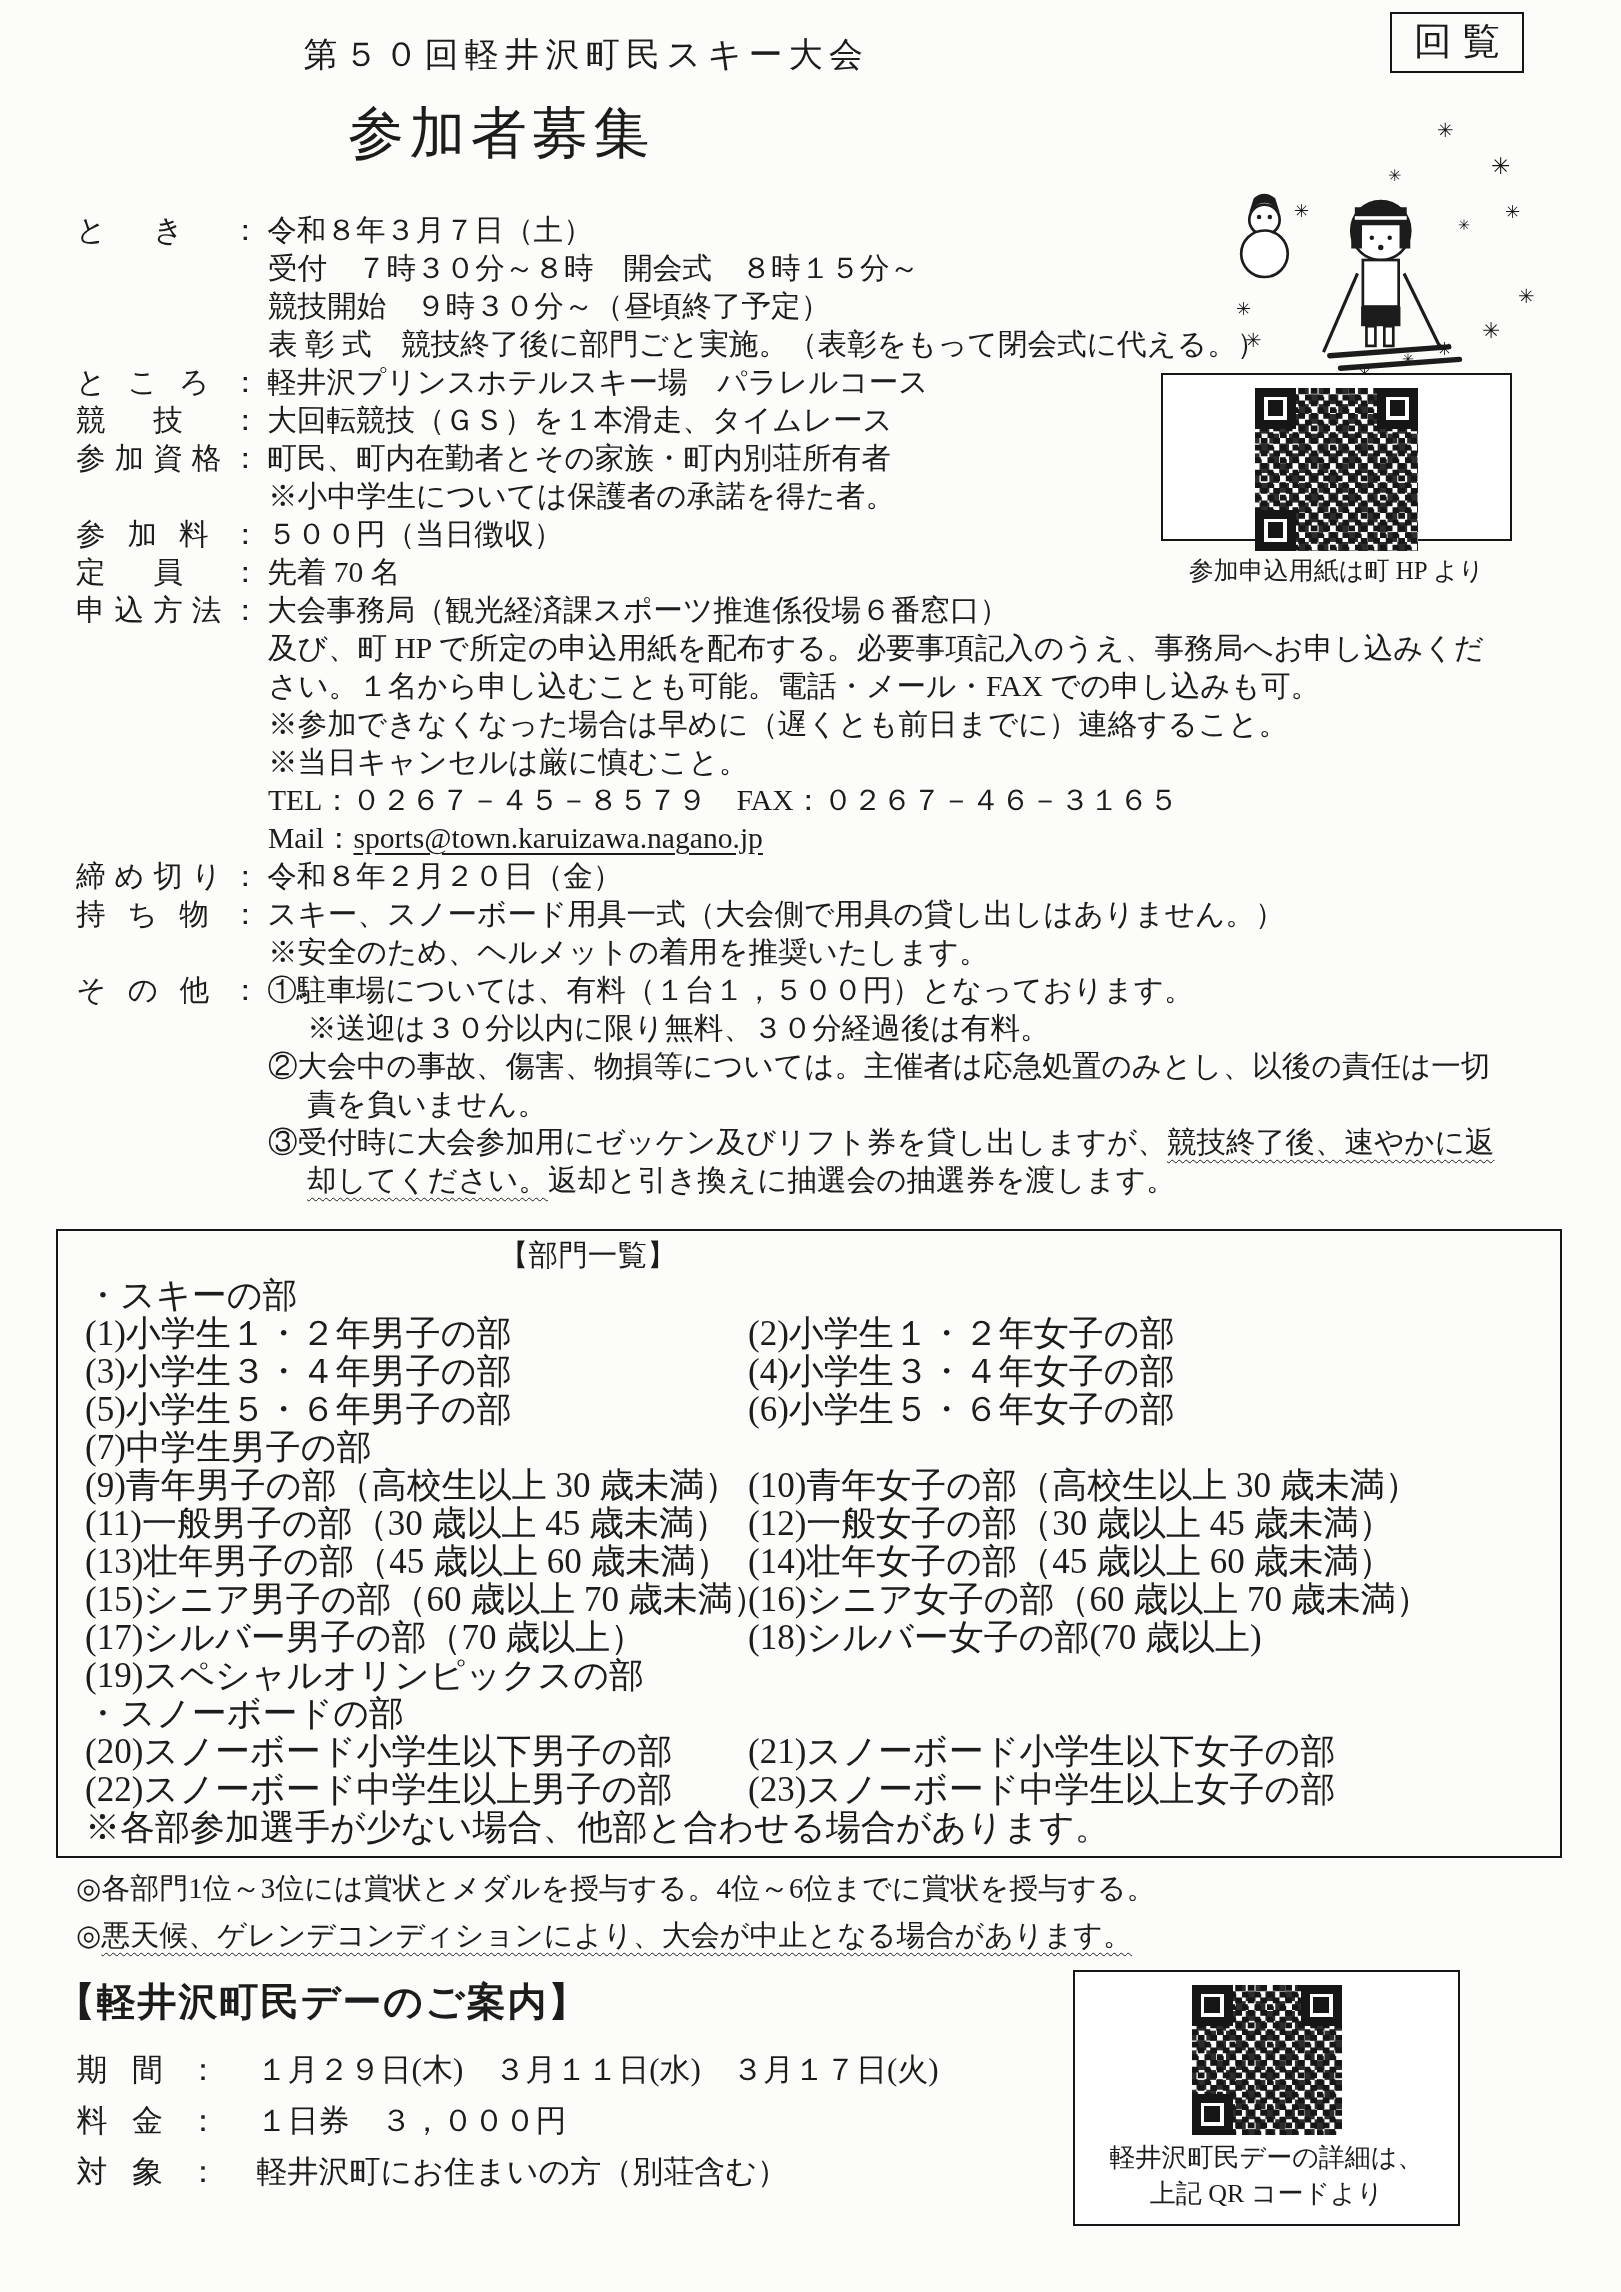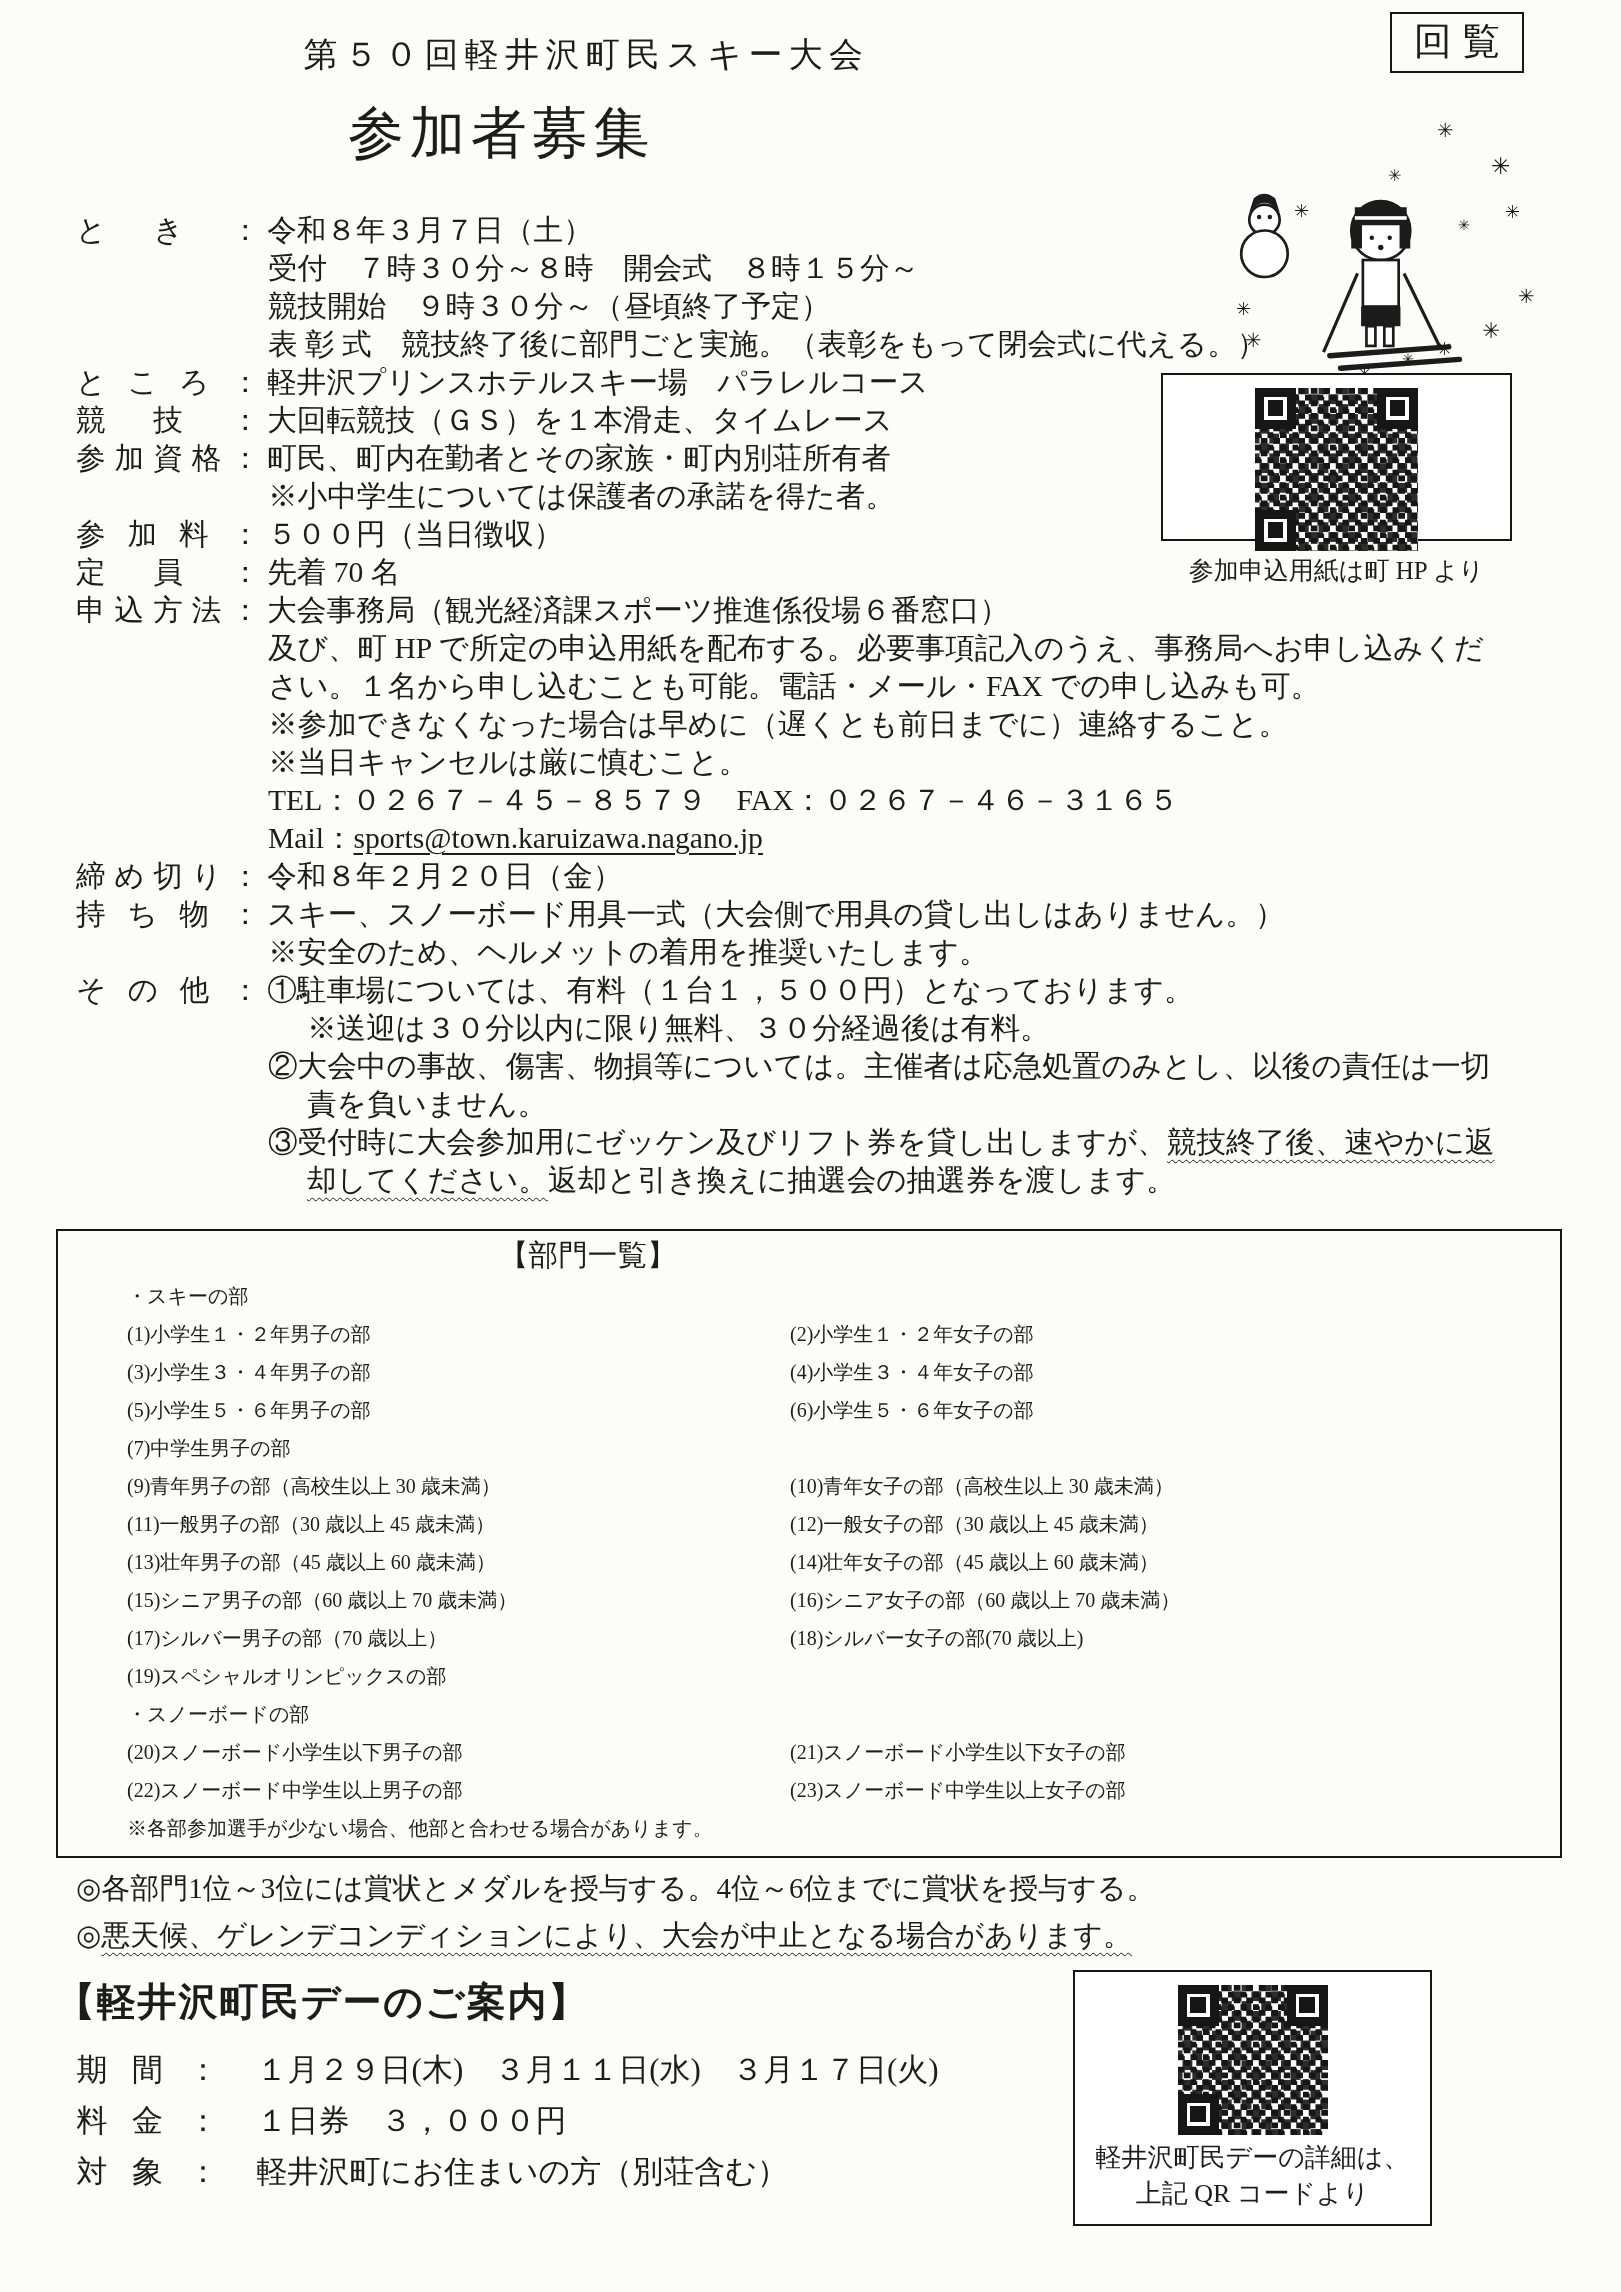--- a/index.html
+++ b/index.html
@@ -35,37 +35,37 @@
        text-justify:inter-character;margin-right:7.2px;vertical-align:top;}
   .ind1{padding-left:192px;}
   .ind2{padding-left:231px;}
   .mail{text-decoration:underline;text-underline-offset:5.4px;cursor:pointer;}
   .wavy{text-decoration-line:underline;text-decoration-style:wavy;
         text-decoration-thickness:1.3px;text-underline-offset:7.2px;}
 
   
   .qrbox{position:absolute;border:2.7px solid #161616;background:#fff;text-align:center;}
   .qrbox-top{left:1161px;top:373px;width:351px;height:168px;}
-  .qrbox-bottom{left:1073px;top:1970px;width:359px;height:256px;}
+  .qrbox-bottom{left:1073px;top:1970px;width:387px;height:256px;}
   .qr{position:relative;margin:12.5px auto 5.4px;}
   .qrbox-top .qr{width:163px;height:163px;}
   .qrbox-bottom .qr{width:150px;height:150px;}
   .qr .pat{position:absolute;inset:0;background:repeating-conic-gradient(#161616 0% 25%, #fff 0% 50%) 0 0/12.5px 12.5px;}
   .qr .pat2{position:absolute;inset:0;background:repeating-conic-gradient(#161616 0% 25%, transparent 0% 50%) 4.5px 6.3px/19.7px 19.7px;opacity:.9;}
   .qr .fp{position:absolute;width:41px;height:41px;background:#fff;border:9px solid #161616;}
   .qr .fp::after{content:"";position:absolute;inset:3.6px;background:#161616;}
   .fp.tl{left:0;top:0}.fp.tr{right:0;top:0}.fp.bl{left:0;bottom:0}
   .qrcap{font-size:25px;line-height:30px;}
   .qrbox-bottom .qrcap{font-size:26px;line-height:36px;margin-top:3.6px;}
 
   
   .deptbox{position:absolute;left:56px;top:1229px;width:1506px;border:2.7px solid #161616;
            padding:7.2px 0 9px;}
   .dhead{font-size:29.6px;line-height:39px;padding-left:441px;white-space:nowrap;font-family:Liberation Mono, monospace;}
-  .dbody{padding-left:69px;font-size:20px;line-height:38px;}
+  .dbody{padding-left:27px;font-size:35px;line-height:38px;}
   .dsec,.dnote{white-space:nowrap;}
   .drow{display:grid;grid-template-columns:663px 1fr;}
   .drow span{white-space:nowrap;}
 
   
   .notes{position:absolute;left:76px;top:1865px;font-size:29px;line-height:47px;white-space:nowrap;}
 
   
   .townday{position:absolute;left:56px;top:1976px;}
   .thead{font-size:39px;font-weight:700;letter-spacing:1.8px;line-height:52px;white-space:nowrap;}

